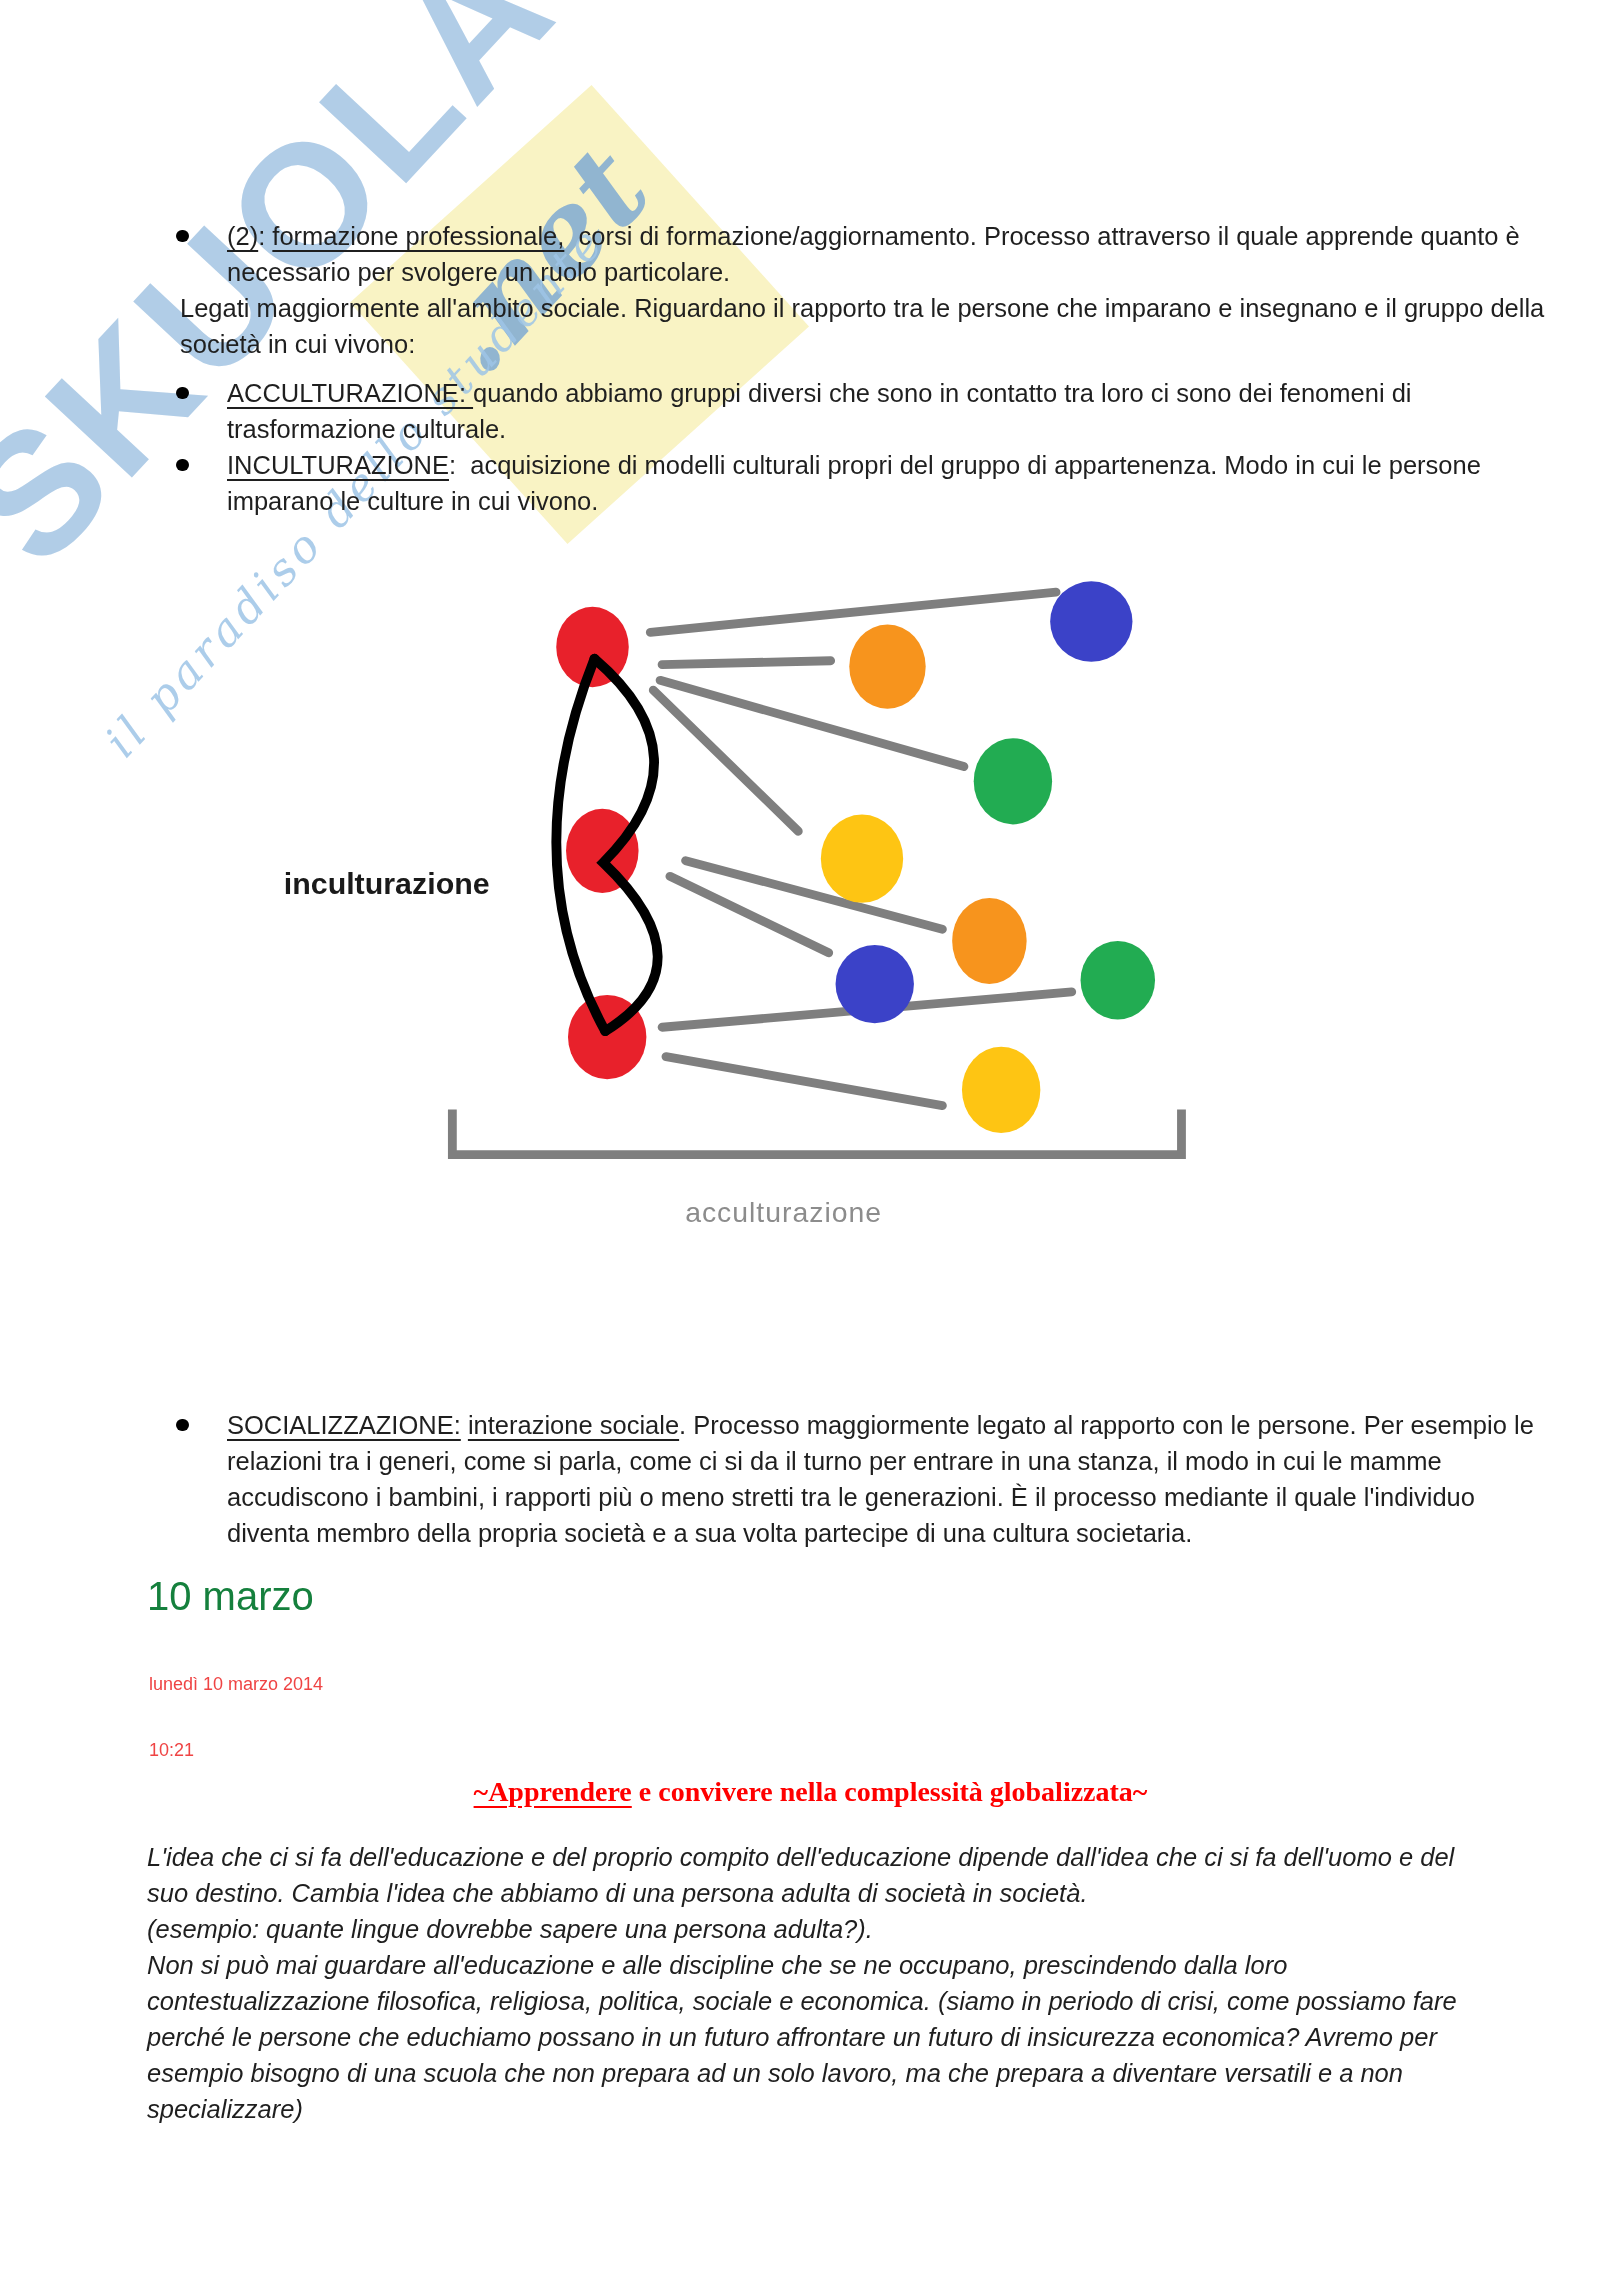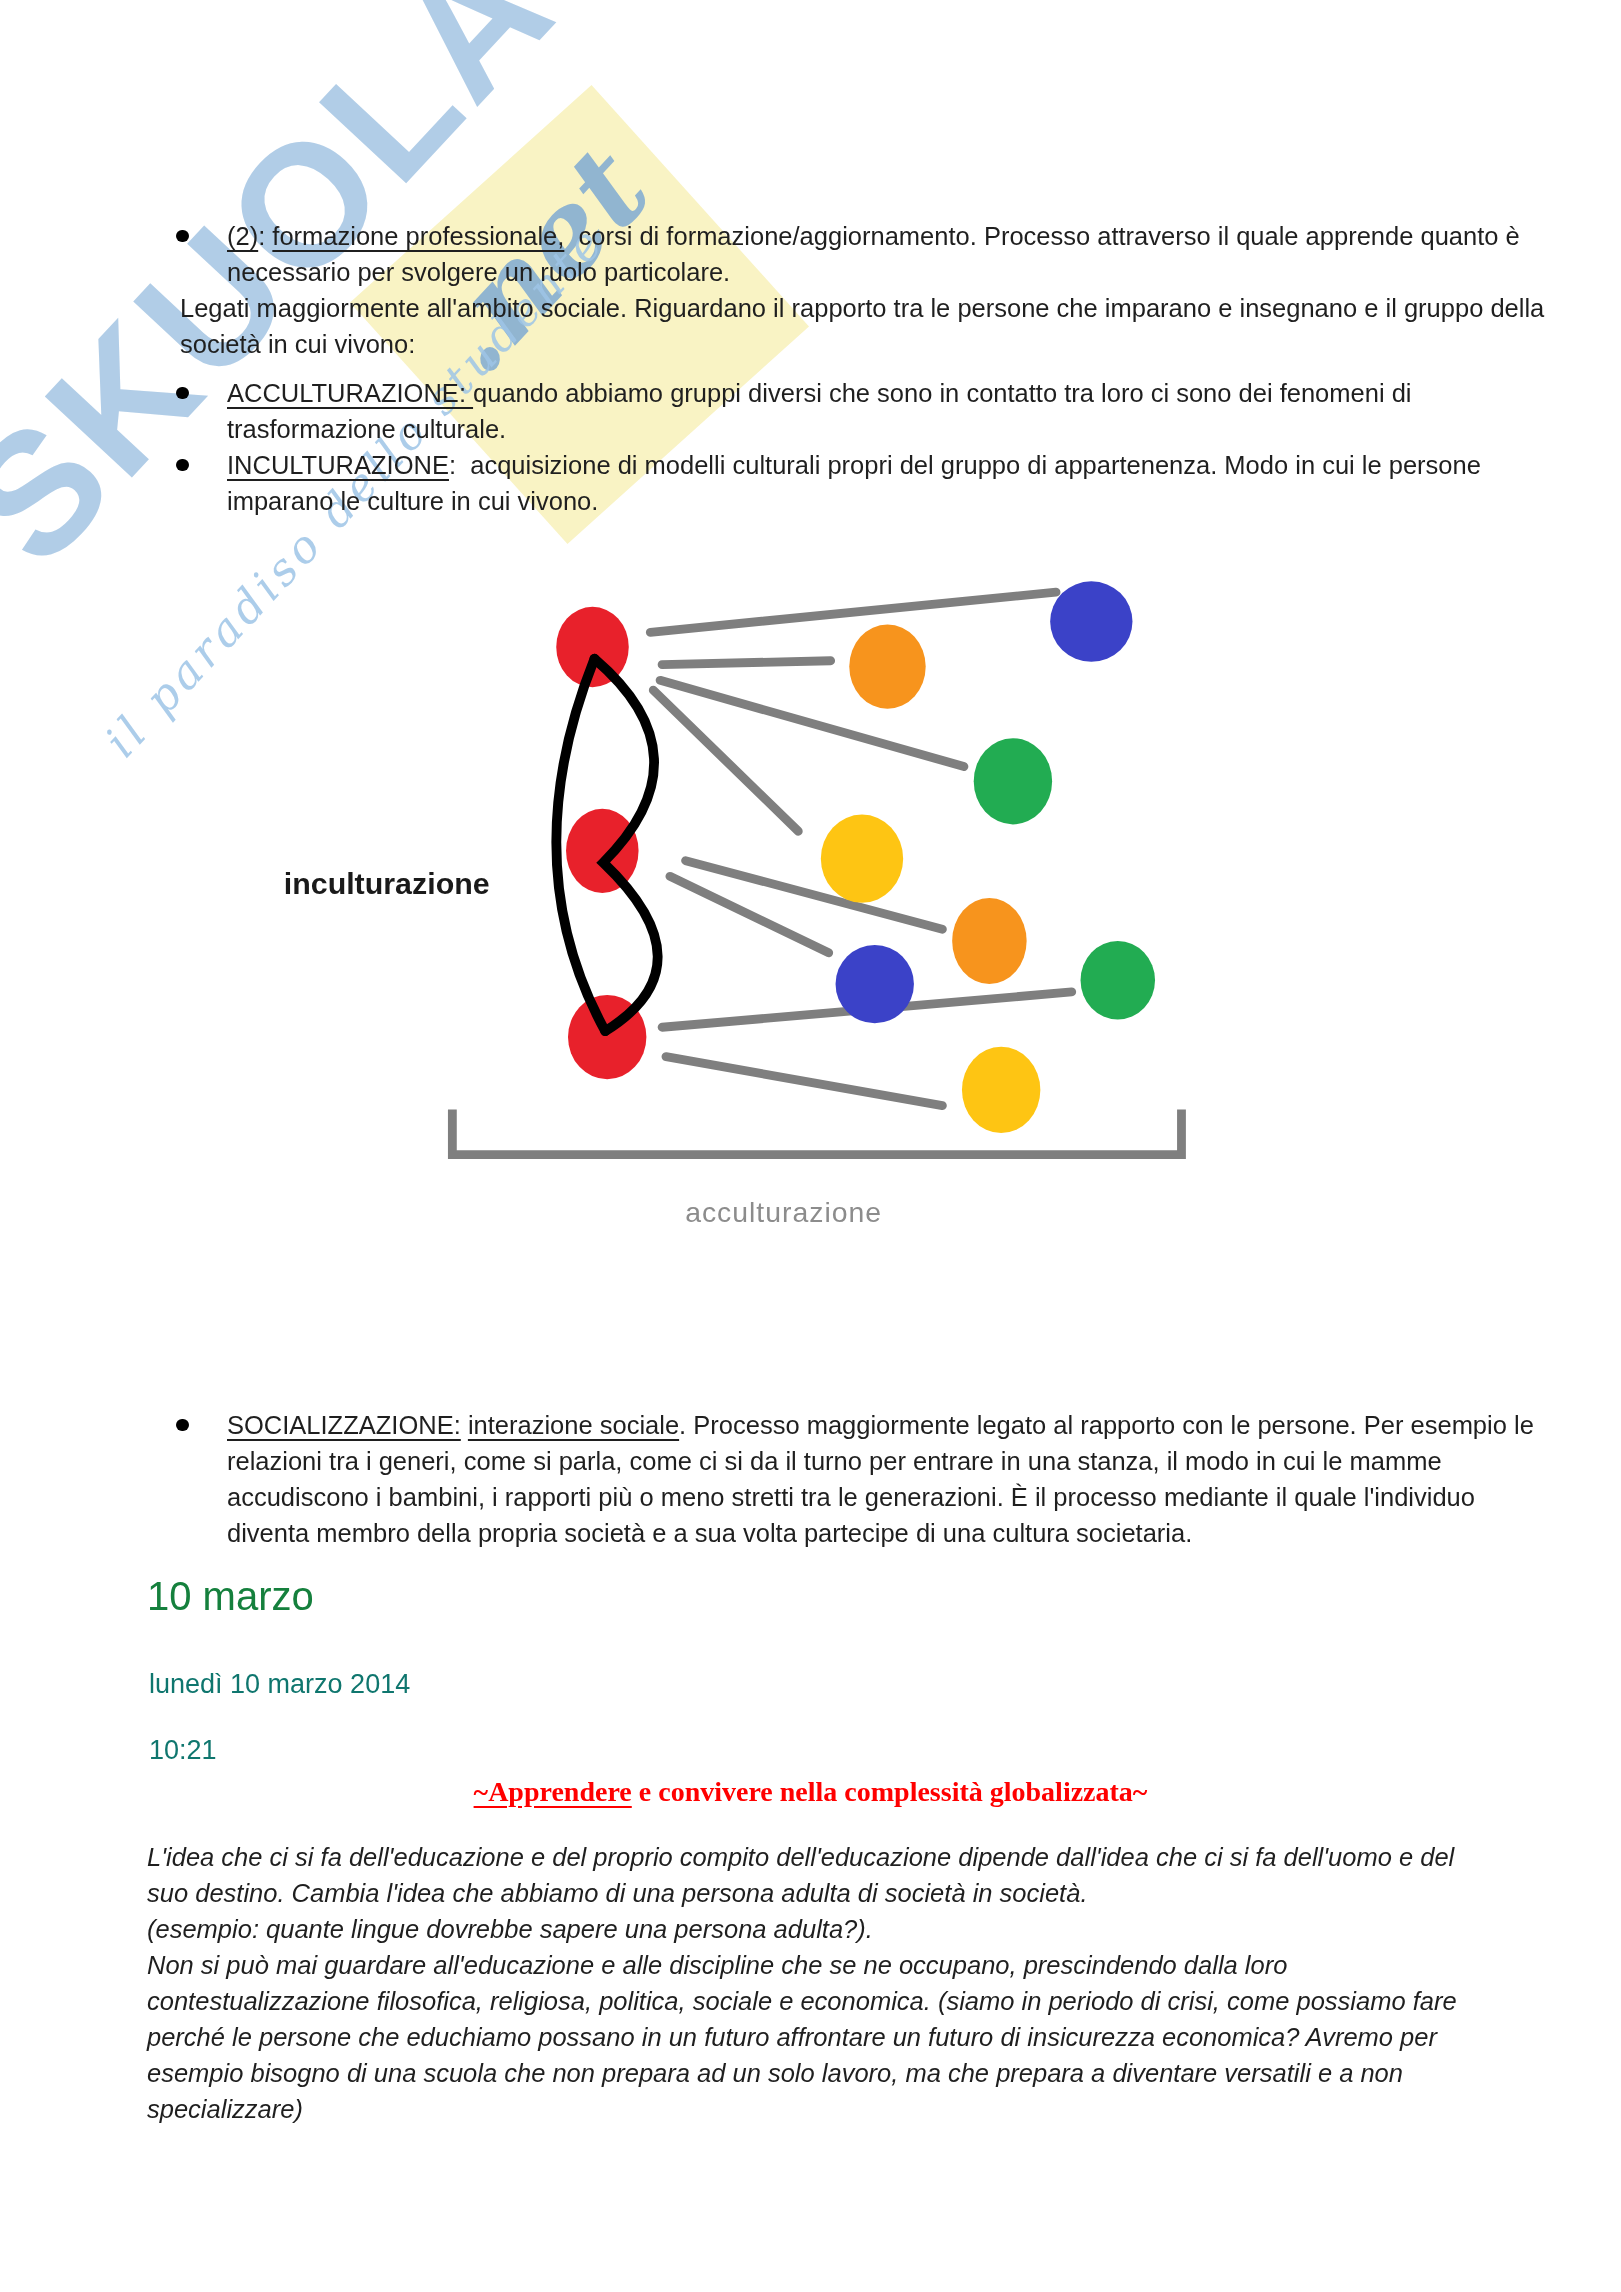--- a/index.html
+++ b/index.html
@@ -51,21 +51,21 @@
   .doc { position:absolute; inset:0; z-index:1; }
   .block { position:absolute; font-size:25.5px; line-height:36px; white-space:pre-wrap; }
   .bullet { position:relative; padding-left:80px; }
   .bullet::before {
     content:""; position:absolute; left:29px; top:11.8px;
     width:12.7px; height:12.7px; border-radius:50%; background:#000;
   }
   .u { text-decoration:underline; text-decoration-thickness:2px; text-underline-offset:4.9px; }
 
   .h-date { position:absolute; left:147px; top:1574px; font-size:40px; font-weight:400; color:#15803d; }
-  .sub-date { position:absolute; left:149px; top:1635px; font-size:27px; line-height:33px; color:#0f766e; white-space:pre-line; }
+  .sub-date { position:absolute; left:149px; top:1635px; font-size:18px; line-height:33px; color:#ef4444; white-space:pre-line; }
   .red-heading {
     position:absolute; left:0; top:1776px; width:100%;
     text-align:center; font-size:28px; font-weight:bold; color:#ff0000;font-family:Liberation Serif, serif;
   }
 
   
   .diagram-svg { position:absolute; left:274px; top:549px; width:980px; height:686px; }
 </style>
 </head>
 <body>

